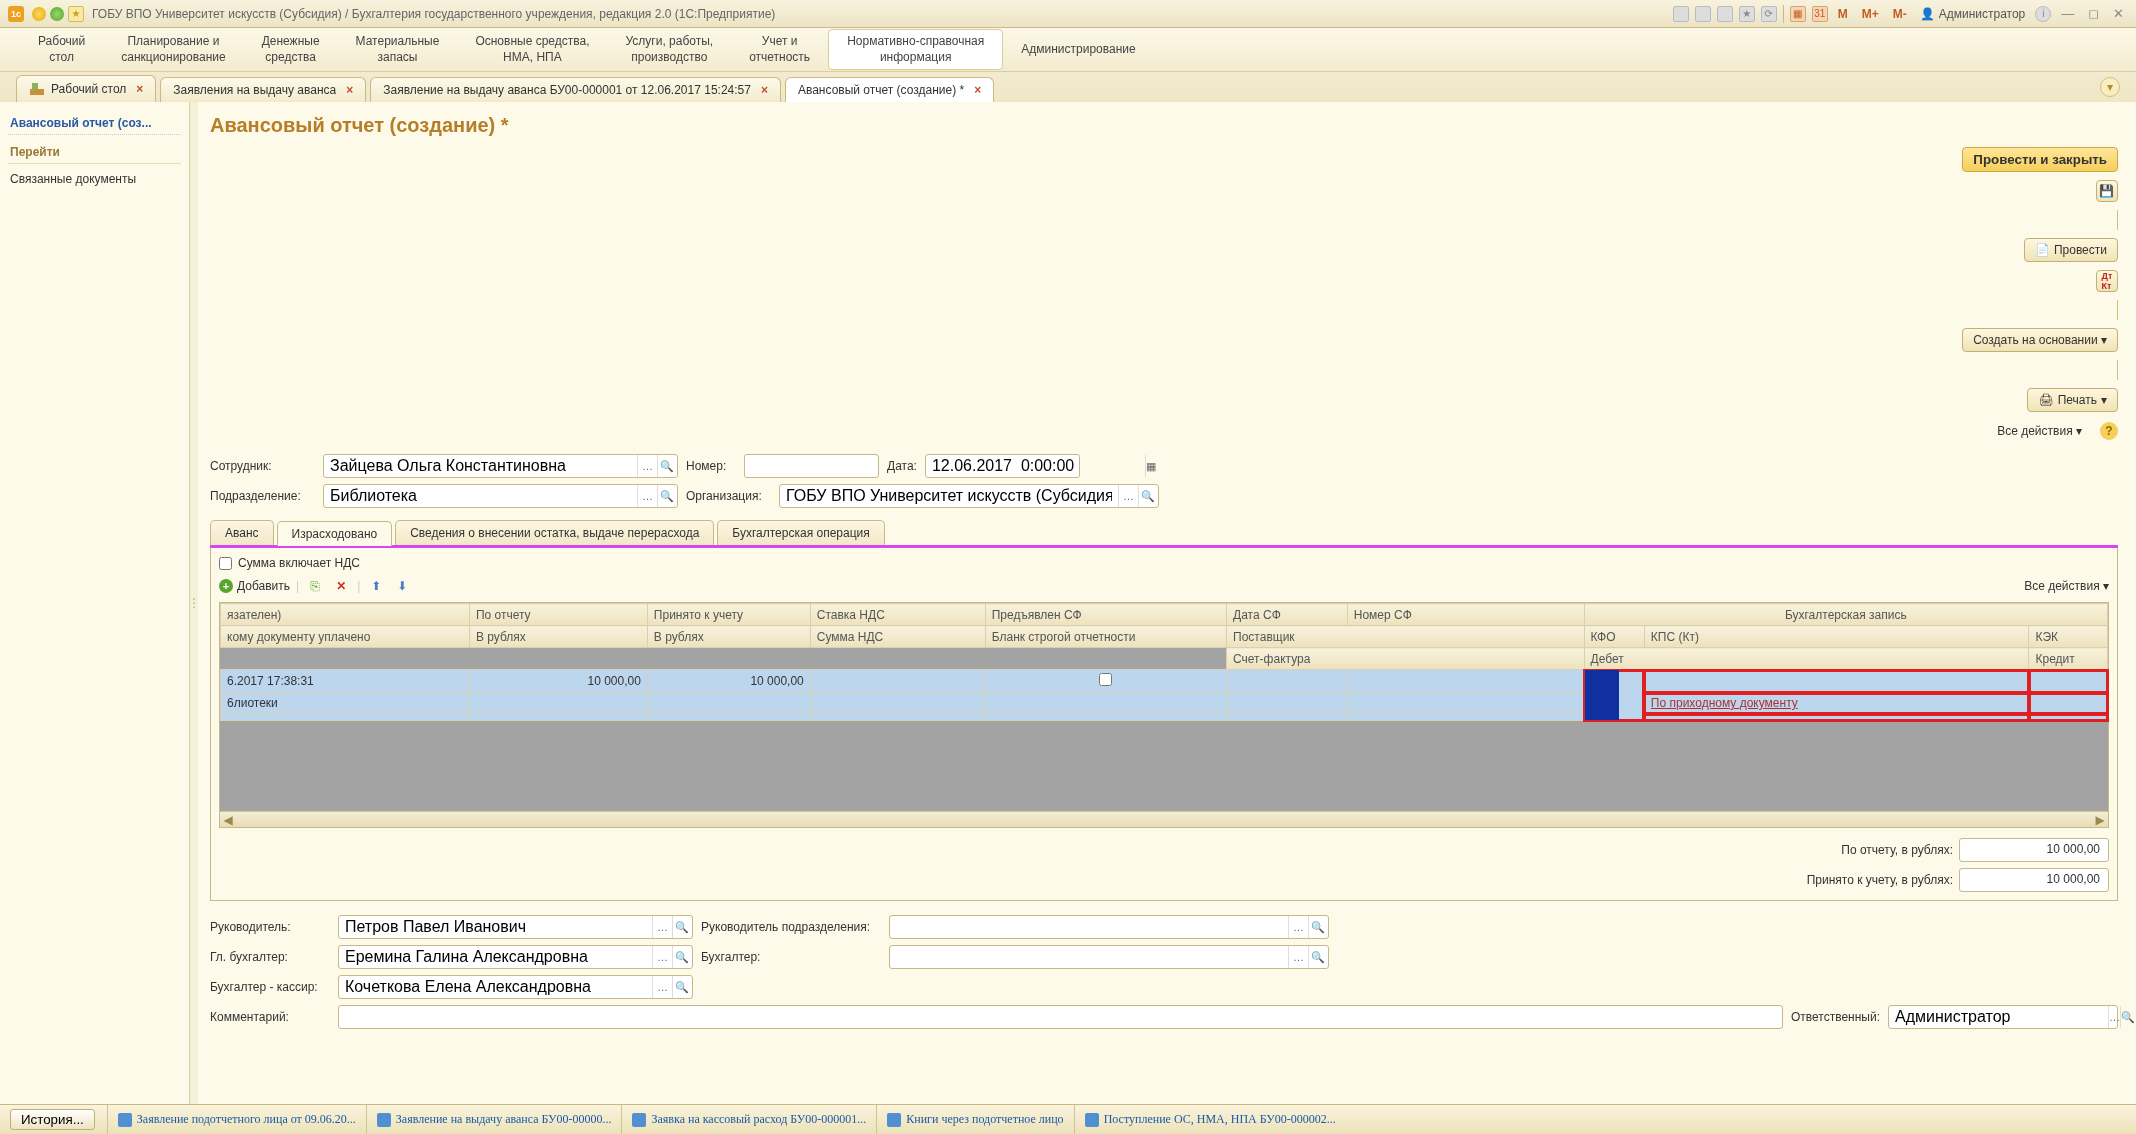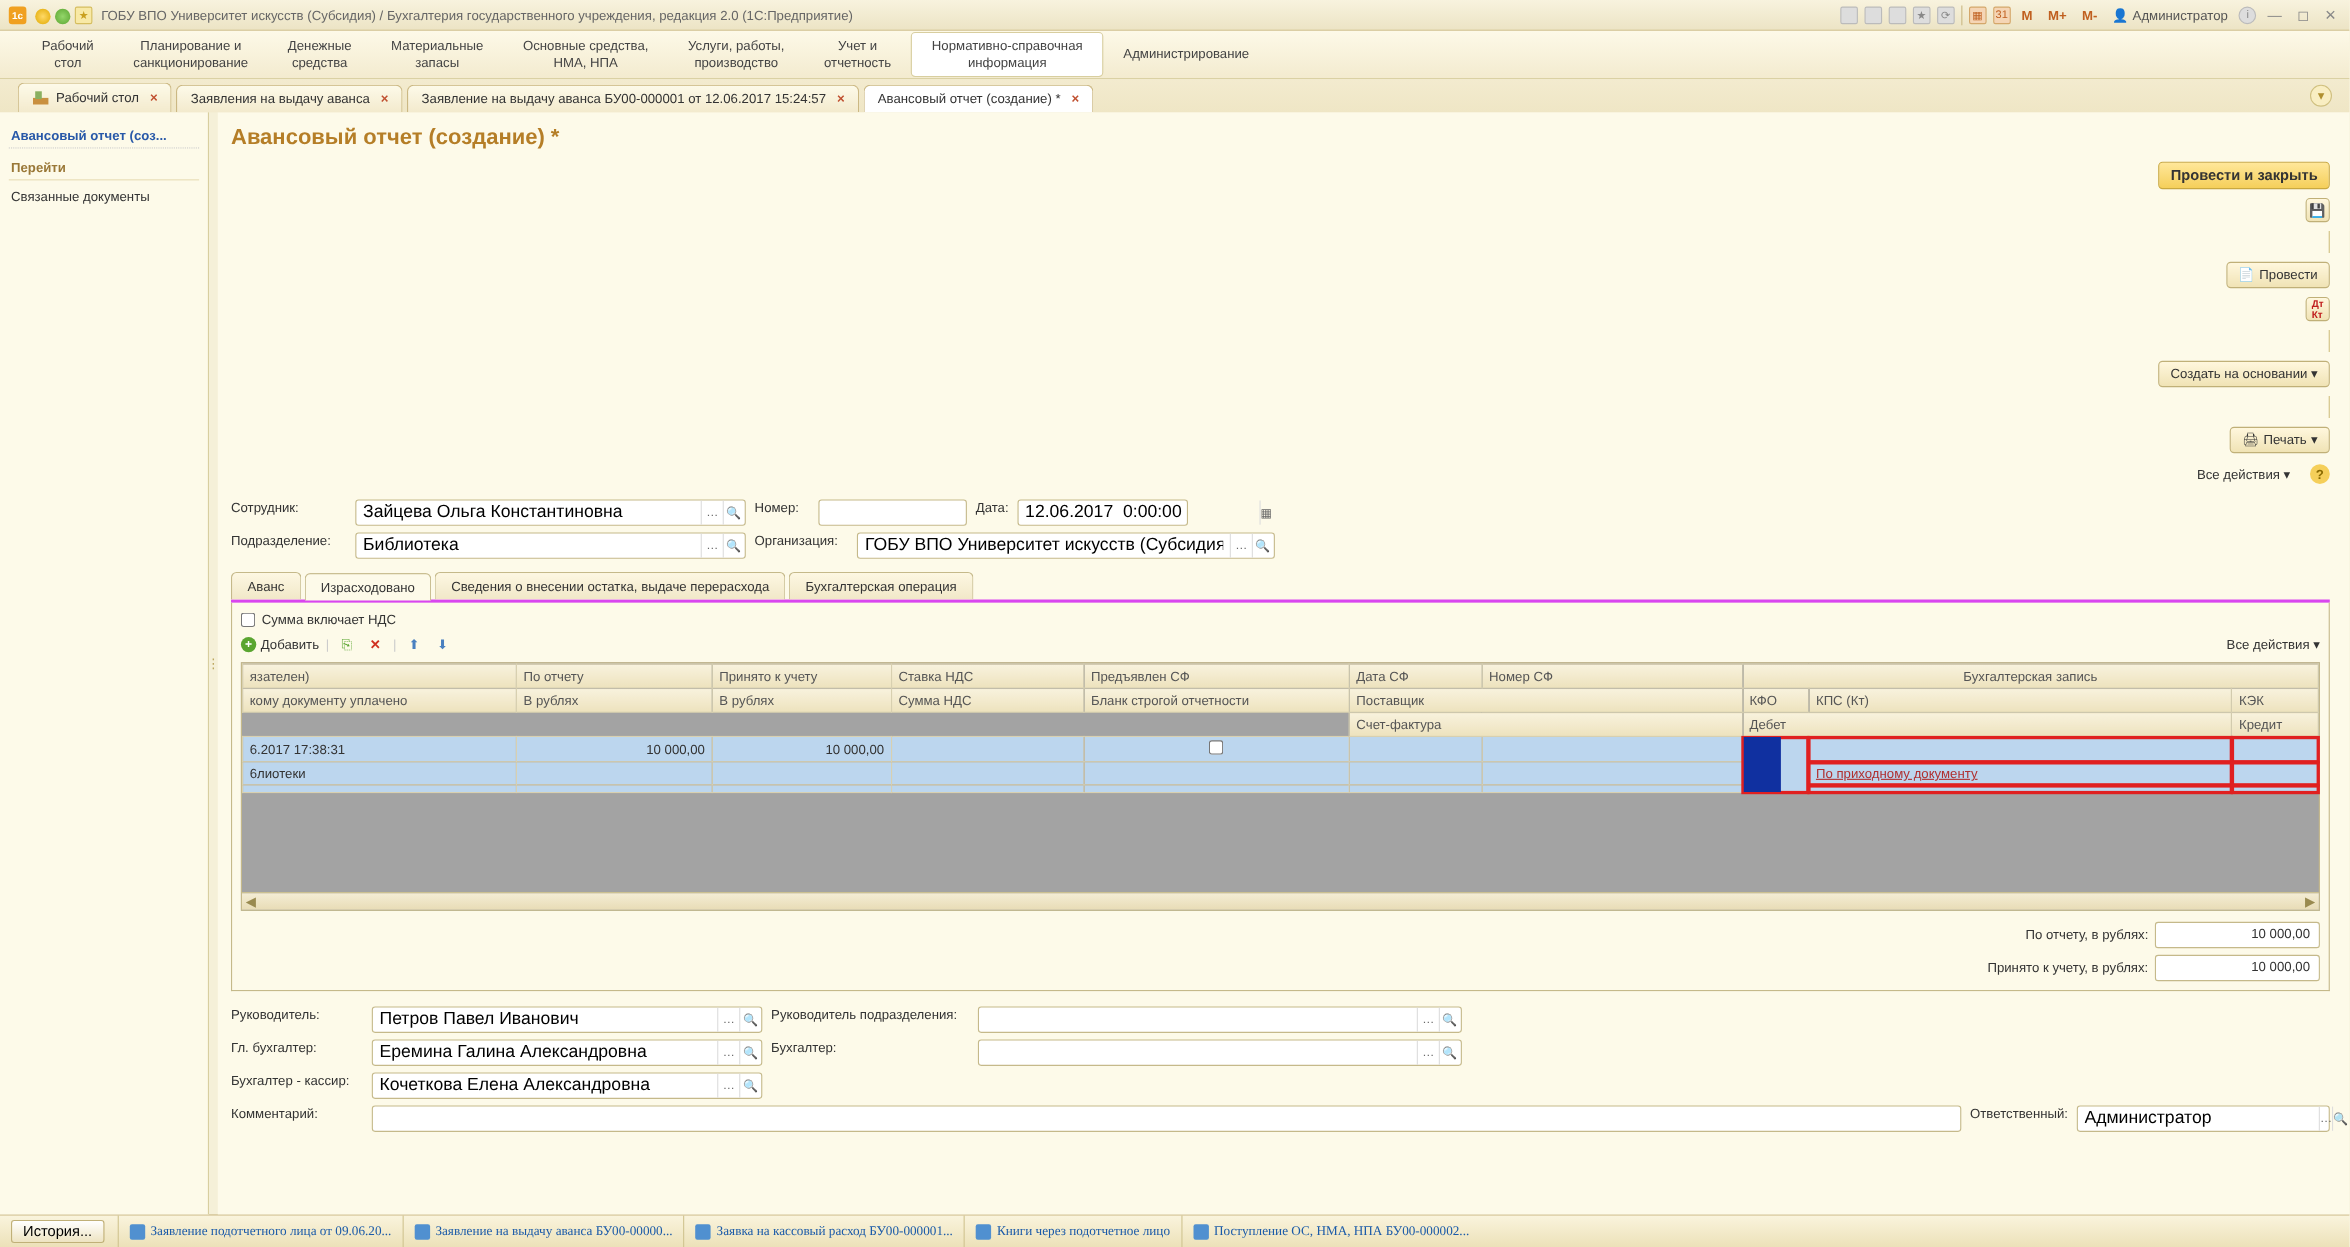--- a/index.html
+++ b/index.html
@@ -1,20 +1,20 @@
 <!DOCTYPE html>
 <html><head>
 <meta charset="utf-8">
 <style>
 * { box-sizing: border-box; margin: 0; padding: 0; }
 body { font-family: Arial, sans-serif; font-size: 12px; background: #f5f0d8; width: 2136px; height: 1134px; overflow: hidden; color: #333; }
 
 
 .titlebar { height: 28px; background: linear-gradient(#f8f3de, #ece4c5); border-bottom: 1px solid #cbb883; display: flex; align-items: center; padding: 0 8px; }
-.titlebar .left-icons { display: flex; gap: 4px; align-items: flex-end; }
+.titlebar .left-icons { display: flex; gap: 4px; align-items: center; }
 .circle { width: 14px; height: 14px; border-radius: 50%; display: inline-block; }
 .circle.yellow { background: radial-gradient(#ffd966, #e0a800); }
 .circle.green { background: radial-gradient(#94d66a, #5aa530); }
 .title-logo { width: 16px; height: 16px; background: #f0a020; border-radius: 3px; margin-right: 4px; font-size:9px; text-align:center; line-height:16px; color:#fff; font-weight:bold;}
 .titlebar .title-text { margin-left: 8px; color: #666; }
 .titlebar .right-icons { margin-left: auto; display: flex; gap: 6px; align-items: center; }
 .tb-icon { width: 16px; height: 16px; background: #ddd; border: 1px solid #bbb; border-radius: 2px; display:inline-flex; align-items:center; justify-content:center; font-size:10px; color:#888;}
 .tb-icon.cal { background:#f5d5b5; border-color:#d4a76a; color:#c06020;}
 .m-btn { color: #c06020; font-weight: bold; padding: 0 4px; cursor:pointer; }
 .user-lbl { color: #555; margin: 0 4px; display:flex; align-items:center; gap:3px;}
@@ -45,21 +45,21 @@
 .page-title { color: #b57e27; font-size: 20px; font-weight: bold; margin-bottom: 10px; }
 
 .toolbar { display: flex; align-items: flex-end; gap: 8px; margin-bottom: 12px; flex-direction: column; }
 .btn { padding: 4px 10px; border: 1px solid #c0b078; border-radius: 4px; background: linear-gradient(#fff7dd,#f0e3b5); cursor:pointer; color:#333;}
 .btn.primary { background: linear-gradient(#ffe79a,#f5cf5a); font-weight: bold; border-color:#c9a840;}
 .tb-ico { width: 22px; height: 22px; border: 1px solid #c0b078; border-radius: 4px; background: linear-gradient(#fff7dd,#f0e3b5); display:inline-flex; align-items:center; justify-content:center; cursor:pointer; font-size:12px;}
 .toolbar .sep { width:1px; height:20px; background:#d0c080;}
 .toolbar .right { margin-left:auto; display:flex; align-items:center; gap:8px;}
 .help-ico { width:18px; height:18px; border-radius:9px; background:#f5cf5a; text-align:center; line-height:18px; color:#8a6a00; font-weight:bold; cursor:pointer;}
 
-.form-row { display: flex; margin-bottom: 6px; gap:8px;}
+.form-row { display: flex; align-items: center; margin-bottom: 6px; gap:8px;}
 .form-row label { color: #333; white-space:nowrap;}
 .field { display: flex; align-items: center; border: 1px solid #c5b98a; background: #fff; border-radius: 3px; height: 24px; }
 .field input { border: none; outline: none; flex: 1; padding: 0 6px; background: transparent; font-size:16px; height:100%;}
 .field .fb { width: 20px; text-align: center; color: #666; border-left: 1px solid #ddd; cursor:pointer; font-size:11px; height:100%; display:flex; align-items:center; justify-content:center;}
 
 .subtabs { display: flex; margin-top: 6px; border-bottom: 3px solid #d946ef;}
 .subtab { padding: 5px 14px; border: 1px solid #c5b98a; border-bottom: none; background: linear-gradient(#fdf7e2,#f1e8c8); border-radius: 5px 5px 0 0; margin-right: 3px; cursor:pointer;}
 .subtab.active { background: #fdfae9; position:relative; top:1px;}
 
 .subtab-body { border: 1px solid #c5b98a; border-top:none; padding: 8px; background:#fdfae9;}

